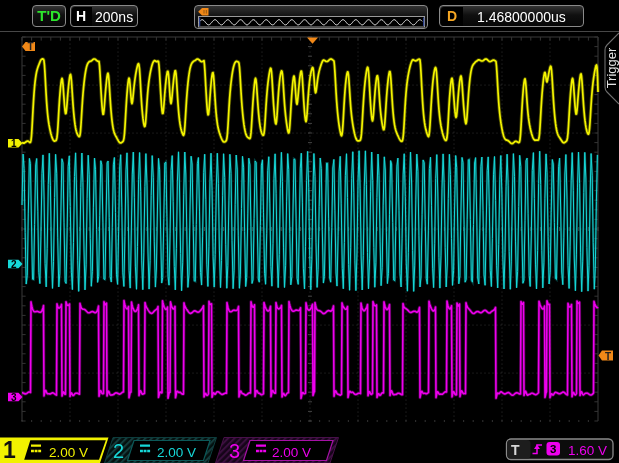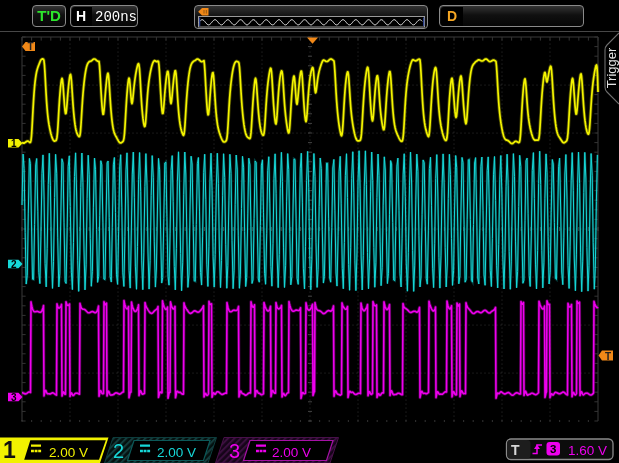--- a/index.html
+++ b/index.html
@@ -6,34 +6,35 @@
 .box{position:absolute;top:5px;height:22px;border:1px solid #8a8a8a;border-radius:4px;
  background:linear-gradient(#343434,#101010 45%,#060606);box-sizing:border-box;}
 #sep{position:absolute;left:0;top:30.5px;width:619px;height:1.5px;background:#474747;}
 </style></head><body>
 <div id="scr">
 
  <div class="box" style="left:32px;width:34px;text-align:center;line-height:20px;color:#2ce52c;font-weight:bold;font-size:15px;">T'D</div>
  <div class="box" style="left:70px;width:68px;">
    <div style="position:absolute;left:1px;top:1px;width:20px;height:19px;background:#000;border-radius:3px 0 0 3px;"></div>
    <div style="position:absolute;left:5px;top:2px;color:#fff;font-weight:bold;font-size:14px;">H</div>
-   <div style="position:absolute;left:24px;top:2.5px;color:#fff;font-size:14px;font-family:Liberation Mono, monospace;">200ns</div>
+   <div style="position:absolute;left:24px;top:2.5px;color:#fff;font-size:14px;">200ns</div>
  </div>
  <div class="box" style="left:194px;width:234px;height:24px;background:linear-gradient(#323232,#101010 50%,#060606);"></div>
  <svg style="position:absolute;left:0;top:0;" width="619" height="33">
    <rect x="198.5" y="16.5" width="226" height="10.5" fill="#000" stroke="#9a9a9a" stroke-width="1"></rect>
    <path d="M199.0,22.3L199.8,21.3L200.6,20.5L201.4,19.9L202.2,19.7L203.0,19.9L203.8,20.5L204.6,21.3L205.4,22.3L206.2,23.3L207.0,24.1L207.8,24.7L208.6,24.9L209.4,24.7L210.2,24.1L211.0,23.3L211.8,22.3L212.6,21.3L213.4,20.5L214.2,19.9L215.0,19.7L215.8,19.9L216.6,20.5L217.4,21.3L218.2,22.3L219.0,23.3L219.8,24.1L220.6,24.7L221.4,24.9L222.2,24.7L223.0,24.1L223.8,23.3L224.6,22.3L225.4,21.3L226.2,20.5L227.0,19.9L227.8,19.7L228.6,19.9L229.4,20.5L230.2,21.3L231.0,22.3L231.8,23.3L232.6,24.1L233.4,24.7L234.2,24.9L235.0,24.7L235.8,24.1L236.6,23.3L237.4,22.3L238.2,21.3L239.0,20.5L239.8,19.9L240.6,19.7L241.4,19.9L242.2,20.5L243.0,21.3L243.8,22.3L244.6,23.3L245.4,24.1L246.2,24.7L247.0,24.9L247.8,24.7L248.6,24.1L249.4,23.3L250.2,22.3L251.0,21.3L251.8,20.5L252.6,19.9L253.4,19.7L254.2,19.9L255.0,20.5L255.8,21.3L256.6,22.3L257.4,23.3L258.2,24.1L259.0,24.7L259.8,24.9L260.6,24.7L261.4,24.1L262.2,23.3L263.0,22.3L263.8,21.3L264.6,20.5L265.4,19.9L266.2,19.7L267.0,19.9L267.8,20.5L268.6,21.3L269.4,22.3L270.2,23.3L271.0,24.1L271.8,24.7L272.6,24.9L273.4,24.7L274.2,24.1L275.0,23.3L275.8,22.3L276.6,21.3L277.4,20.5L278.2,19.9L279.0,19.7L279.8,19.9L280.6,20.5L281.4,21.3L282.2,22.3L283.0,23.3L283.8,24.1L284.6,24.7L285.4,24.9L286.2,24.7L287.0,24.1L287.8,23.3L288.6,22.3L289.4,21.3L290.2,20.5L291.0,19.9L291.8,19.7L292.6,19.9L293.4,20.5L294.2,21.3L295.0,22.3L295.8,23.3L296.6,24.1L297.4,24.7L298.2,24.9L299.0,24.7L299.8,24.1L300.6,23.3L301.4,22.3L302.2,21.3L303.0,20.5L303.8,19.9L304.6,19.7L305.4,19.9L306.2,20.5L307.0,21.3L307.8,22.3L308.6,23.3L309.4,24.1L310.2,24.7L311.0,24.9L311.8,24.7L312.6,24.1L313.4,23.3L314.2,22.3L315.0,21.3L315.8,20.5L316.6,19.9L317.4,19.7L318.2,19.9L319.0,20.5L319.8,21.3L320.6,22.3L321.4,23.3L322.2,24.1L323.0,24.7L323.8,24.9L324.6,24.7L325.4,24.1L326.2,23.3L327.0,22.3L327.8,21.3L328.6,20.5L329.4,19.9L330.2,19.7L331.0,19.9L331.8,20.5L332.6,21.3L333.4,22.3L334.2,23.3L335.0,24.1L335.8,24.7L336.6,24.9L337.4,24.7L338.2,24.1L339.0,23.3L339.8,22.3L340.6,21.3L341.4,20.5L342.2,19.9L343.0,19.7L343.8,19.9L344.6,20.5L345.4,21.3L346.2,22.3L347.0,23.3L347.8,24.1L348.6,24.7L349.4,24.9L350.2,24.7L351.0,24.1L351.8,23.3L352.6,22.3L353.4,21.3L354.2,20.5L355.0,19.9L355.8,19.7L356.6,19.9L357.4,20.5L358.2,21.3L359.0,22.3L359.8,23.3L360.6,24.1L361.4,24.7L362.2,24.9L363.0,24.7L363.8,24.1L364.6,23.3L365.4,22.3L366.2,21.3L367.0,20.5L367.8,19.9L368.6,19.7L369.4,19.9L370.2,20.5L371.0,21.3L371.8,22.3L372.6,23.3L373.4,24.1L374.2,24.7L375.0,24.9L375.8,24.7L376.6,24.1L377.4,23.3L378.2,22.3L379.0,21.3L379.8,20.5L380.6,19.9L381.4,19.7L382.2,19.9L383.0,20.5L383.8,21.3L384.6,22.3L385.4,23.3L386.2,24.1L387.0,24.7L387.8,24.9L388.6,24.7L389.4,24.1L390.2,23.3L391.0,22.3L391.8,21.3L392.6,20.5L393.4,19.9L394.2,19.7L395.0,19.9L395.8,20.5L396.6,21.3L397.4,22.3L398.2,23.3L399.0,24.1L399.8,24.7L400.6,24.9L401.4,24.7L402.2,24.1L403.0,23.3L403.8,22.3L404.6,21.3L405.4,20.5L406.2,19.9L407.0,19.7L407.8,19.9L408.6,20.5L409.4,21.3L410.2,22.3L411.0,23.3L411.8,24.1L412.6,24.7L413.4,24.9L414.2,24.7L415.0,24.1L415.8,23.3L416.6,22.3L417.4,21.3L418.2,20.5L419.0,19.9L419.8,19.7L420.6,19.9L421.4,20.5L422.2,21.3" fill="none" stroke="#e8e8e8" stroke-width="1"></path>
    <rect x="199" y="17.5" width="1.3" height="8.5" fill="#2a3f8a"></rect>
    <rect x="423" y="17.5" width="1.3" height="8.5" fill="#2a3f8a"></rect>
    <path d="M208.5,8 h-6.5 l-3.8,3.8 3.8,3.8 h6.5 z" fill="#f08818"></path>
    <path d="M204,10 v3.6 M206.3,10 v3.6" stroke="#8a5510" stroke-width="0.9"></path>
  </svg>
  <div class="box" style="left:439px;width:145px;">
    <div style="position:absolute;left:1px;top:1px;width:22px;height:19px;background:#000;border-radius:3px 0 0 3px;"></div>
    <div style="position:absolute;left:7px;top:2px;color:#f5a623;font-weight:bold;font-size:14px;">D</div>
+   <div style="position:absolute;left:37px;top:2.5px;color:#fff;font-size:14px;">1.46800000us</div>
  </div>
  <div id="sep"></div>
 
  <svg style="position:absolute;left:0;top:0;" width="619" height="463">
   <path d="M22,37 H598 M22,37 V421 M598,37 V421" stroke="#3b3b3b" stroke-width="1" fill="none"></path>
   <path d="M70,40 h0.01M70,44 h0.01M70,48 h0.01M70,52 h0.01M70,56 h0.01M70,60 h0.01M70,64 h0.01M70,68 h0.01M70,72 h0.01M70,76 h0.01M70,80 h0.01M70,84 h0.01M70,88 h0.01M70,92 h0.01M70,96 h0.01M70,100 h0.01M70,104 h0.01M70,108 h0.01M70,112 h0.01M70,116 h0.01M70,120 h0.01M70,124 h0.01M70,128 h0.01M70,132 h0.01M70,136 h0.01M70,140 h0.01M70,144 h0.01M70,148 h0.01M70,152 h0.01M70,156 h0.01M70,160 h0.01M70,164 h0.01M70,168 h0.01M70,172 h0.01M70,176 h0.01M70,180 h0.01M70,184 h0.01M70,188 h0.01M70,192 h0.01M70,196 h0.01M70,200 h0.01M70,204 h0.01M70,208 h0.01M70,212 h0.01M70,216 h0.01M70,220 h0.01M70,224 h0.01M70,228 h0.01M70,232 h0.01M70,236 h0.01M70,240 h0.01M70,244 h0.01M70,248 h0.01M70,252 h0.01M70,256 h0.01M70,260 h0.01M70,264 h0.01M70,268 h0.01M70,272 h0.01M70,276 h0.01M70,280 h0.01M70,284 h0.01M70,288 h0.01M70,292 h0.01M70,296 h0.01M70,300 h0.01M70,304 h0.01M70,308 h0.01M70,312 h0.01M70,316 h0.01M70,320 h0.01M70,324 h0.01M70,328 h0.01M70,332 h0.01M70,336 h0.01M70,340 h0.01M70,344 h0.01M70,348 h0.01M70,352 h0.01M70,356 h0.01M70,360 h0.01M70,364 h0.01M70,368 h0.01M70,372 h0.01M70,376 h0.01M70,380 h0.01M70,384 h0.01M70,388 h0.01M70,392 h0.01M70,396 h0.01M70,400 h0.01M70,404 h0.01M70,408 h0.01M70,412 h0.01M70,416 h0.01M70,420 h0.01M118,40 h0.01M118,44 h0.01M118,48 h0.01M118,52 h0.01M118,56 h0.01M118,60 h0.01M118,64 h0.01M118,68 h0.01M118,72 h0.01M118,76 h0.01M118,80 h0.01M118,84 h0.01M118,88 h0.01M118,92 h0.01M118,96 h0.01M118,100 h0.01M118,104 h0.01M118,108 h0.01M118,112 h0.01M118,116 h0.01M118,120 h0.01M118,124 h0.01M118,128 h0.01M118,132 h0.01M118,136 h0.01M118,140 h0.01M118,144 h0.01M118,148 h0.01M118,152 h0.01M118,156 h0.01M118,160 h0.01M118,164 h0.01M118,168 h0.01M118,172 h0.01M118,176 h0.01M118,180 h0.01M118,184 h0.01M118,188 h0.01M118,192 h0.01M118,196 h0.01M118,200 h0.01M118,204 h0.01M118,208 h0.01M118,212 h0.01M118,216 h0.01M118,220 h0.01M118,224 h0.01M118,228 h0.01M118,232 h0.01M118,236 h0.01M118,240 h0.01M118,244 h0.01M118,248 h0.01M118,252 h0.01M118,256 h0.01M118,260 h0.01M118,264 h0.01M118,268 h0.01M118,272 h0.01M118,276 h0.01M118,280 h0.01M118,284 h0.01M118,288 h0.01M118,292 h0.01M118,296 h0.01M118,300 h0.01M118,304 h0.01M118,308 h0.01M118,312 h0.01M118,316 h0.01M118,320 h0.01M118,324 h0.01M118,328 h0.01M118,332 h0.01M118,336 h0.01M118,340 h0.01M118,344 h0.01M118,348 h0.01M118,352 h0.01M118,356 h0.01M118,360 h0.01M118,364 h0.01M118,368 h0.01M118,372 h0.01M118,376 h0.01M118,380 h0.01M118,384 h0.01M118,388 h0.01M118,392 h0.01M118,396 h0.01M118,400 h0.01M118,404 h0.01M118,408 h0.01M118,412 h0.01M118,416 h0.01M118,420 h0.01M166,40 h0.01M166,44 h0.01M166,48 h0.01M166,52 h0.01M166,56 h0.01M166,60 h0.01M166,64 h0.01M166,68 h0.01M166,72 h0.01M166,76 h0.01M166,80 h0.01M166,84 h0.01M166,88 h0.01M166,92 h0.01M166,96 h0.01M166,100 h0.01M166,104 h0.01M166,108 h0.01M166,112 h0.01M166,116 h0.01M166,120 h0.01M166,124 h0.01M166,128 h0.01M166,132 h0.01M166,136 h0.01M166,140 h0.01M166,144 h0.01M166,148 h0.01M166,152 h0.01M166,156 h0.01M166,160 h0.01M166,164 h0.01M166,168 h0.01M166,172 h0.01M166,176 h0.01M166,180 h0.01M166,184 h0.01M166,188 h0.01M166,192 h0.01M166,196 h0.01M166,200 h0.01M166,204 h0.01M166,208 h0.01M166,212 h0.01M166,216 h0.01M166,220 h0.01M166,224 h0.01M166,228 h0.01M166,232 h0.01M166,236 h0.01M166,240 h0.01M166,244 h0.01M166,248 h0.01M166,252 h0.01M166,256 h0.01M166,260 h0.01M166,264 h0.01M166,268 h0.01M166,272 h0.01M166,276 h0.01M166,280 h0.01M166,284 h0.01M166,288 h0.01M166,292 h0.01M166,296 h0.01M166,300 h0.01M166,304 h0.01M166,308 h0.01M166,312 h0.01M166,316 h0.01M166,320 h0.01M166,324 h0.01M166,328 h0.01M166,332 h0.01M166,336 h0.01M166,340 h0.01M166,344 h0.01M166,348 h0.01M166,352 h0.01M166,356 h0.01M166,360 h0.01M166,364 h0.01M166,368 h0.01M166,372 h0.01M166,376 h0.01M166,380 h0.01M166,384 h0.01M166,388 h0.01M166,392 h0.01M166,396 h0.01M166,400 h0.01M166,404 h0.01M166,408 h0.01M166,412 h0.01M166,416 h0.01M166,420 h0.01M214,40 h0.01M214,44 h0.01M214,48 h0.01M214,52 h0.01M214,56 h0.01M214,60 h0.01M214,64 h0.01M214,68 h0.01M214,72 h0.01M214,76 h0.01M214,80 h0.01M214,84 h0.01M214,88 h0.01M214,92 h0.01M214,96 h0.01M214,100 h0.01M214,104 h0.01M214,108 h0.01M214,112 h0.01M214,116 h0.01M214,120 h0.01M214,124 h0.01M214,128 h0.01M214,132 h0.01M214,136 h0.01M214,140 h0.01M214,144 h0.01M214,148 h0.01M214,152 h0.01M214,156 h0.01M214,160 h0.01M214,164 h0.01M214,168 h0.01M214,172 h0.01M214,176 h0.01M214,180 h0.01M214,184 h0.01M214,188 h0.01M214,192 h0.01M214,196 h0.01M214,200 h0.01M214,204 h0.01M214,208 h0.01M214,212 h0.01M214,216 h0.01M214,220 h0.01M214,224 h0.01M214,228 h0.01M214,232 h0.01M214,236 h0.01M214,240 h0.01M214,244 h0.01M214,248 h0.01M214,252 h0.01M214,256 h0.01M214,260 h0.01M214,264 h0.01M214,268 h0.01M214,272 h0.01M214,276 h0.01M214,280 h0.01M214,284 h0.01M214,288 h0.01M214,292 h0.01M214,296 h0.01M214,300 h0.01M214,304 h0.01M214,308 h0.01M214,312 h0.01M214,316 h0.01M214,320 h0.01M214,324 h0.01M214,328 h0.01M214,332 h0.01M214,336 h0.01M214,340 h0.01M214,344 h0.01M214,348 h0.01M214,352 h0.01M214,356 h0.01M214,360 h0.01M214,364 h0.01M214,368 h0.01M214,372 h0.01M214,376 h0.01M214,380 h0.01M214,384 h0.01M214,388 h0.01M214,392 h0.01M214,396 h0.01M214,400 h0.01M214,404 h0.01M214,408 h0.01M214,412 h0.01M214,416 h0.01M214,420 h0.01M262,40 h0.01M262,44 h0.01M262,48 h0.01M262,52 h0.01M262,56 h0.01M262,60 h0.01M262,64 h0.01M262,68 h0.01M262,72 h0.01M262,76 h0.01M262,80 h0.01M262,84 h0.01M262,88 h0.01M262,92 h0.01M262,96 h0.01M262,100 h0.01M262,104 h0.01M262,108 h0.01M262,112 h0.01M262,116 h0.01M262,120 h0.01M262,124 h0.01M262,128 h0.01M262,132 h0.01M262,136 h0.01M262,140 h0.01M262,144 h0.01M262,148 h0.01M262,152 h0.01M262,156 h0.01M262,160 h0.01M262,164 h0.01M262,168 h0.01M262,172 h0.01M262,176 h0.01M262,180 h0.01M262,184 h0.01M262,188 h0.01M262,192 h0.01M262,196 h0.01M262,200 h0.01M262,204 h0.01M262,208 h0.01M262,212 h0.01M262,216 h0.01M262,220 h0.01M262,224 h0.01M262,228 h0.01M262,232 h0.01M262,236 h0.01M262,240 h0.01M262,244 h0.01M262,248 h0.01M262,252 h0.01M262,256 h0.01M262,260 h0.01M262,264 h0.01M262,268 h0.01M262,272 h0.01M262,276 h0.01M262,280 h0.01M262,284 h0.01M262,288 h0.01M262,292 h0.01M262,296 h0.01M262,300 h0.01M262,304 h0.01M262,308 h0.01M262,312 h0.01M262,316 h0.01M262,320 h0.01M262,324 h0.01M262,328 h0.01M262,332 h0.01M262,336 h0.01M262,340 h0.01M262,344 h0.01M262,348 h0.01M262,352 h0.01M262,356 h0.01M262,360 h0.01M262,364 h0.01M262,368 h0.01M262,372 h0.01M262,376 h0.01M262,380 h0.01M262,384 h0.01M262,388 h0.01M262,392 h0.01M262,396 h0.01M262,400 h0.01M262,404 h0.01M262,408 h0.01M262,412 h0.01M262,416 h0.01M262,420 h0.01M310,40 h0.01M310,44 h0.01M310,48 h0.01M310,52 h0.01M310,56 h0.01M310,60 h0.01M310,64 h0.01M310,68 h0.01M310,72 h0.01M310,76 h0.01M310,80 h0.01M310,84 h0.01M310,88 h0.01M310,92 h0.01M310,96 h0.01M310,100 h0.01M310,104 h0.01M310,108 h0.01M310,112 h0.01M310,116 h0.01M310,120 h0.01M310,124 h0.01M310,128 h0.01M310,132 h0.01M310,136 h0.01M310,140 h0.01M310,144 h0.01M310,148 h0.01M310,152 h0.01M310,156 h0.01M310,160 h0.01M310,164 h0.01M310,168 h0.01M310,172 h0.01M310,176 h0.01M310,180 h0.01M310,184 h0.01M310,188 h0.01M310,192 h0.01M310,196 h0.01M310,200 h0.01M310,204 h0.01M310,208 h0.01M310,212 h0.01M310,216 h0.01M310,220 h0.01M310,224 h0.01M310,228 h0.01M310,232 h0.01M310,236 h0.01M310,240 h0.01M310,244 h0.01M310,248 h0.01M310,252 h0.01M310,256 h0.01M310,260 h0.01M310,264 h0.01M310,268 h0.01M310,272 h0.01M310,276 h0.01M310,280 h0.01M310,284 h0.01M310,288 h0.01M310,292 h0.01M310,296 h0.01M310,300 h0.01M310,304 h0.01M310,308 h0.01M310,312 h0.01M310,316 h0.01M310,320 h0.01M310,324 h0.01M310,328 h0.01M310,332 h0.01M310,336 h0.01M310,340 h0.01M310,344 h0.01M310,348 h0.01M310,352 h0.01M310,356 h0.01M310,360 h0.01M310,364 h0.01M310,368 h0.01M310,372 h0.01M310,376 h0.01M310,380 h0.01M310,384 h0.01M310,388 h0.01M310,392 h0.01M310,396 h0.01M310,400 h0.01M310,404 h0.01M310,408 h0.01M310,412 h0.01M310,416 h0.01M310,420 h0.01M358,40 h0.01M358,44 h0.01M358,48 h0.01M358,52 h0.01M358,56 h0.01M358,60 h0.01M358,64 h0.01M358,68 h0.01M358,72 h0.01M358,76 h0.01M358,80 h0.01M358,84 h0.01M358,88 h0.01M358,92 h0.01M358,96 h0.01M358,100 h0.01M358,104 h0.01M358,108 h0.01M358,112 h0.01M358,116 h0.01M358,120 h0.01M358,124 h0.01M358,128 h0.01M358,132 h0.01M358,136 h0.01M358,140 h0.01M358,144 h0.01M358,148 h0.01M358,152 h0.01M358,156 h0.01M358,160 h0.01M358,164 h0.01M358,168 h0.01M358,172 h0.01M358,176 h0.01M358,180 h0.01M358,184 h0.01M358,188 h0.01M358,192 h0.01M358,196 h0.01M358,200 h0.01M358,204 h0.01M358,208 h0.01M358,212 h0.01M358,216 h0.01M358,220 h0.01M358,224 h0.01M358,228 h0.01M358,232 h0.01M358,236 h0.01M358,240 h0.01M358,244 h0.01M358,248 h0.01M358,252 h0.01M358,256 h0.01M358,260 h0.01M358,264 h0.01M358,268 h0.01M358,272 h0.01M358,276 h0.01M358,280 h0.01M358,284 h0.01M358,288 h0.01M358,292 h0.01M358,296 h0.01M358,300 h0.01M358,304 h0.01M358,308 h0.01M358,312 h0.01M358,316 h0.01M358,320 h0.01M358,324 h0.01M358,328 h0.01M358,332 h0.01M358,336 h0.01M358,340 h0.01M358,344 h0.01M358,348 h0.01M358,352 h0.01M358,356 h0.01M358,360 h0.01M358,364 h0.01M358,368 h0.01M358,372 h0.01M358,376 h0.01M358,380 h0.01M358,384 h0.01M358,388 h0.01M358,392 h0.01M358,396 h0.01M358,400 h0.01M358,404 h0.01M358,408 h0.01M358,412 h0.01M358,416 h0.01M358,420 h0.01M406,40 h0.01M406,44 h0.01M406,48 h0.01M406,52 h0.01M406,56 h0.01M406,60 h0.01M406,64 h0.01M406,68 h0.01M406,72 h0.01M406,76 h0.01M406,80 h0.01M406,84 h0.01M406,88 h0.01M406,92 h0.01M406,96 h0.01M406,100 h0.01M406,104 h0.01M406,108 h0.01M406,112 h0.01M406,116 h0.01M406,120 h0.01M406,124 h0.01M406,128 h0.01M406,132 h0.01M406,136 h0.01M406,140 h0.01M406,144 h0.01M406,148 h0.01M406,152 h0.01M406,156 h0.01M406,160 h0.01M406,164 h0.01M406,168 h0.01M406,172 h0.01M406,176 h0.01M406,180 h0.01M406,184 h0.01M406,188 h0.01M406,192 h0.01M406,196 h0.01M406,200 h0.01M406,204 h0.01M406,208 h0.01M406,212 h0.01M406,216 h0.01M406,220 h0.01M406,224 h0.01M406,228 h0.01M406,232 h0.01M406,236 h0.01M406,240 h0.01M406,244 h0.01M406,248 h0.01M406,252 h0.01M406,256 h0.01M406,260 h0.01M406,264 h0.01M406,268 h0.01M406,272 h0.01M406,276 h0.01M406,280 h0.01M406,284 h0.01M406,288 h0.01M406,292 h0.01M406,296 h0.01M406,300 h0.01M406,304 h0.01M406,308 h0.01M406,312 h0.01M406,316 h0.01M406,320 h0.01M406,324 h0.01M406,328 h0.01M406,332 h0.01M406,336 h0.01M406,340 h0.01M406,344 h0.01M406,348 h0.01M406,352 h0.01M406,356 h0.01M406,360 h0.01M406,364 h0.01M406,368 h0.01M406,372 h0.01M406,376 h0.01M406,380 h0.01M406,384 h0.01M406,388 h0.01M406,392 h0.01M406,396 h0.01M406,400 h0.01M406,404 h0.01M406,408 h0.01M406,412 h0.01M406,416 h0.01M406,420 h0.01M454,40 h0.01M454,44 h0.01M454,48 h0.01M454,52 h0.01M454,56 h0.01M454,60 h0.01M454,64 h0.01M454,68 h0.01M454,72 h0.01M454,76 h0.01M454,80 h0.01M454,84 h0.01M454,88 h0.01M454,92 h0.01M454,96 h0.01M454,100 h0.01M454,104 h0.01M454,108 h0.01M454,112 h0.01M454,116 h0.01M454,120 h0.01M454,124 h0.01M454,128 h0.01M454,132 h0.01M454,136 h0.01M454,140 h0.01M454,144 h0.01M454,148 h0.01M454,152 h0.01M454,156 h0.01M454,160 h0.01M454,164 h0.01M454,168 h0.01M454,172 h0.01M454,176 h0.01M454,180 h0.01M454,184 h0.01M454,188 h0.01M454,192 h0.01M454,196 h0.01M454,200 h0.01M454,204 h0.01M454,208 h0.01M454,212 h0.01M454,216 h0.01M454,220 h0.01M454,224 h0.01M454,228 h0.01M454,232 h0.01M454,236 h0.01M454,240 h0.01M454,244 h0.01M454,248 h0.01M454,252 h0.01M454,256 h0.01M454,260 h0.01M454,264 h0.01M454,268 h0.01M454,272 h0.01M454,276 h0.01M454,280 h0.01M454,284 h0.01M454,288 h0.01M454,292 h0.01M454,296 h0.01M454,300 h0.01M454,304 h0.01M454,308 h0.01M454,312 h0.01M454,316 h0.01M454,320 h0.01M454,324 h0.01M454,328 h0.01M454,332 h0.01M454,336 h0.01M454,340 h0.01M454,344 h0.01M454,348 h0.01M454,352 h0.01M454,356 h0.01M454,360 h0.01M454,364 h0.01M454,368 h0.01M454,372 h0.01M454,376 h0.01M454,380 h0.01M454,384 h0.01M454,388 h0.01M454,392 h0.01M454,396 h0.01M454,400 h0.01M454,404 h0.01M454,408 h0.01M454,412 h0.01M454,416 h0.01M454,420 h0.01M502,40 h0.01M502,44 h0.01M502,48 h0.01M502,52 h0.01M502,56 h0.01M502,60 h0.01M502,64 h0.01M502,68 h0.01M502,72 h0.01M502,76 h0.01M502,80 h0.01M502,84 h0.01M502,88 h0.01M502,92 h0.01M502,96 h0.01M502,100 h0.01M502,104 h0.01M502,108 h0.01M502,112 h0.01M502,116 h0.01M502,120 h0.01M502,124 h0.01M502,128 h0.01M502,132 h0.01M502,136 h0.01M502,140 h0.01M502,144 h0.01M502,148 h0.01M502,152 h0.01M502,156 h0.01M502,160 h0.01M502,164 h0.01M502,168 h0.01M502,172 h0.01M502,176 h0.01M502,180 h0.01M502,184 h0.01M502,188 h0.01M502,192 h0.01M502,196 h0.01M502,200 h0.01M502,204 h0.01M502,208 h0.01M502,212 h0.01M502,216 h0.01M502,220 h0.01M502,224 h0.01M502,228 h0.01M502,232 h0.01M502,236 h0.01M502,240 h0.01M502,244 h0.01M502,248 h0.01M502,252 h0.01M502,256 h0.01M502,260 h0.01M502,264 h0.01M502,268 h0.01M502,272 h0.01M502,276 h0.01M502,280 h0.01M502,284 h0.01M502,288 h0.01M502,292 h0.01M502,296 h0.01M502,300 h0.01M502,304 h0.01M502,308 h0.01M502,312 h0.01M502,316 h0.01M502,320 h0.01M502,324 h0.01M502,328 h0.01M502,332 h0.01M502,336 h0.01M502,340 h0.01M502,344 h0.01M502,348 h0.01M502,352 h0.01M502,356 h0.01M502,360 h0.01M502,364 h0.01M502,368 h0.01M502,372 h0.01M502,376 h0.01M502,380 h0.01M502,384 h0.01M502,388 h0.01M502,392 h0.01M502,396 h0.01M502,400 h0.01M502,404 h0.01M502,408 h0.01M502,412 h0.01M502,416 h0.01M502,420 h0.01M550,40 h0.01M550,44 h0.01M550,48 h0.01M550,52 h0.01M550,56 h0.01M550,60 h0.01M550,64 h0.01M550,68 h0.01M550,72 h0.01M550,76 h0.01M550,80 h0.01M550,84 h0.01M550,88 h0.01M550,92 h0.01M550,96 h0.01M550,100 h0.01M550,104 h0.01M550,108 h0.01M550,112 h0.01M550,116 h0.01M550,120 h0.01M550,124 h0.01M550,128 h0.01M550,132 h0.01M550,136 h0.01M550,140 h0.01M550,144 h0.01M550,148 h0.01M550,152 h0.01M550,156 h0.01M550,160 h0.01M550,164 h0.01M550,168 h0.01M550,172 h0.01M550,176 h0.01M550,180 h0.01M550,184 h0.01M550,188 h0.01M550,192 h0.01M550,196 h0.01M550,200 h0.01M550,204 h0.01M550,208 h0.01M550,212 h0.01M550,216 h0.01M550,220 h0.01M550,224 h0.01M550,228 h0.01M550,232 h0.01M550,236 h0.01M550,240 h0.01M550,244 h0.01M550,248 h0.01M550,252 h0.01M550,256 h0.01M550,260 h0.01M550,264 h0.01M550,268 h0.01M550,272 h0.01M550,276 h0.01M550,280 h0.01M550,284 h0.01M550,288 h0.01M550,292 h0.01M550,296 h0.01M550,300 h0.01M550,304 h0.01M550,308 h0.01M550,312 h0.01M550,316 h0.01M550,320 h0.01M550,324 h0.01M550,328 h0.01M550,332 h0.01M550,336 h0.01M550,340 h0.01M550,344 h0.01M550,348 h0.01M550,352 h0.01M550,356 h0.01M550,360 h0.01M550,364 h0.01M550,368 h0.01M550,372 h0.01M550,376 h0.01M550,380 h0.01M550,384 h0.01M550,388 h0.01M550,392 h0.01M550,396 h0.01M550,400 h0.01M550,404 h0.01M550,408 h0.01M550,412 h0.01M550,416 h0.01M550,420 h0.01M25,85 h0.01M29,85 h0.01M33,85 h0.01M37,85 h0.01M41,85 h0.01M45,85 h0.01M49,85 h0.01M53,85 h0.01M57,85 h0.01M61,85 h0.01M65,85 h0.01M69,85 h0.01M73,85 h0.01M77,85 h0.01M81,85 h0.01M85,85 h0.01M89,85 h0.01M93,85 h0.01M97,85 h0.01M101,85 h0.01M105,85 h0.01M109,85 h0.01M113,85 h0.01M117,85 h0.01M121,85 h0.01M125,85 h0.01M129,85 h0.01M133,85 h0.01M137,85 h0.01M141,85 h0.01M145,85 h0.01M149,85 h0.01M153,85 h0.01M157,85 h0.01M161,85 h0.01M165,85 h0.01M169,85 h0.01M173,85 h0.01M177,85 h0.01M181,85 h0.01M185,85 h0.01M189,85 h0.01M193,85 h0.01M197,85 h0.01M201,85 h0.01M205,85 h0.01M209,85 h0.01M213,85 h0.01M217,85 h0.01M221,85 h0.01M225,85 h0.01M229,85 h0.01M233,85 h0.01M237,85 h0.01M241,85 h0.01M245,85 h0.01M249,85 h0.01M253,85 h0.01M257,85 h0.01M261,85 h0.01M265,85 h0.01M269,85 h0.01M273,85 h0.01M277,85 h0.01M281,85 h0.01M285,85 h0.01M289,85 h0.01M293,85 h0.01M297,85 h0.01M301,85 h0.01M305,85 h0.01M309,85 h0.01M313,85 h0.01M317,85 h0.01M321,85 h0.01M325,85 h0.01M329,85 h0.01M333,85 h0.01M337,85 h0.01M341,85 h0.01M345,85 h0.01M349,85 h0.01M353,85 h0.01M357,85 h0.01M361,85 h0.01M365,85 h0.01M369,85 h0.01M373,85 h0.01M377,85 h0.01M381,85 h0.01M385,85 h0.01M389,85 h0.01M393,85 h0.01M397,85 h0.01M401,85 h0.01M405,85 h0.01M409,85 h0.01M413,85 h0.01M417,85 h0.01M421,85 h0.01M425,85 h0.01M429,85 h0.01M433,85 h0.01M437,85 h0.01M441,85 h0.01M445,85 h0.01M449,85 h0.01M453,85 h0.01M457,85 h0.01M461,85 h0.01M465,85 h0.01M469,85 h0.01M473,85 h0.01M477,85 h0.01M481,85 h0.01M485,85 h0.01M489,85 h0.01M493,85 h0.01M497,85 h0.01M501,85 h0.01M505,85 h0.01M509,85 h0.01M513,85 h0.01M517,85 h0.01M521,85 h0.01M525,85 h0.01M529,85 h0.01M533,85 h0.01M537,85 h0.01M541,85 h0.01M545,85 h0.01M549,85 h0.01M553,85 h0.01M557,85 h0.01M561,85 h0.01M565,85 h0.01M569,85 h0.01M573,85 h0.01M577,85 h0.01M581,85 h0.01M585,85 h0.01M589,85 h0.01M593,85 h0.01M597,85 h0.01M25,133 h0.01M29,133 h0.01M33,133 h0.01M37,133 h0.01M41,133 h0.01M45,133 h0.01M49,133 h0.01M53,133 h0.01M57,133 h0.01M61,133 h0.01M65,133 h0.01M69,133 h0.01M73,133 h0.01M77,133 h0.01M81,133 h0.01M85,133 h0.01M89,133 h0.01M93,133 h0.01M97,133 h0.01M101,133 h0.01M105,133 h0.01M109,133 h0.01M113,133 h0.01M117,133 h0.01M121,133 h0.01M125,133 h0.01M129,133 h0.01M133,133 h0.01M137,133 h0.01M141,133 h0.01M145,133 h0.01M149,133 h0.01M153,133 h0.01M157,133 h0.01M161,133 h0.01M165,133 h0.01M169,133 h0.01M173,133 h0.01M177,133 h0.01M181,133 h0.01M185,133 h0.01M189,133 h0.01M193,133 h0.01M197,133 h0.01M201,133 h0.01M205,133 h0.01M209,133 h0.01M213,133 h0.01M217,133 h0.01M221,133 h0.01M225,133 h0.01M229,133 h0.01M233,133 h0.01M237,133 h0.01M241,133 h0.01M245,133 h0.01M249,133 h0.01M253,133 h0.01M257,133 h0.01M261,133 h0.01M265,133 h0.01M269,133 h0.01M273,133 h0.01M277,133 h0.01M281,133 h0.01M285,133 h0.01M289,133 h0.01M293,133 h0.01M297,133 h0.01M301,133 h0.01M305,133 h0.01M309,133 h0.01M313,133 h0.01M317,133 h0.01M321,133 h0.01M325,133 h0.01M329,133 h0.01M333,133 h0.01M337,133 h0.01M341,133 h0.01M345,133 h0.01M349,133 h0.01M353,133 h0.01M357,133 h0.01M361,133 h0.01M365,133 h0.01M369,133 h0.01M373,133 h0.01M377,133 h0.01M381,133 h0.01M385,133 h0.01M389,133 h0.01M393,133 h0.01M397,133 h0.01M401,133 h0.01M405,133 h0.01M409,133 h0.01M413,133 h0.01M417,133 h0.01M421,133 h0.01M425,133 h0.01M429,133 h0.01M433,133 h0.01M437,133 h0.01M441,133 h0.01M445,133 h0.01M449,133 h0.01M453,133 h0.01M457,133 h0.01M461,133 h0.01M465,133 h0.01M469,133 h0.01M473,133 h0.01M477,133 h0.01M481,133 h0.01M485,133 h0.01M489,133 h0.01M493,133 h0.01M497,133 h0.01M501,133 h0.01M505,133 h0.01M509,133 h0.01M513,133 h0.01M517,133 h0.01M521,133 h0.01M525,133 h0.01M529,133 h0.01M533,133 h0.01M537,133 h0.01M541,133 h0.01M545,133 h0.01M549,133 h0.01M553,133 h0.01M557,133 h0.01M561,133 h0.01M565,133 h0.01M569,133 h0.01M573,133 h0.01M577,133 h0.01M581,133 h0.01M585,133 h0.01M589,133 h0.01M593,133 h0.01M597,133 h0.01M25,181 h0.01M29,181 h0.01M33,181 h0.01M37,181 h0.01M41,181 h0.01M45,181 h0.01M49,181 h0.01M53,181 h0.01M57,181 h0.01M61,181 h0.01M65,181 h0.01M69,181 h0.01M73,181 h0.01M77,181 h0.01M81,181 h0.01M85,181 h0.01M89,181 h0.01M93,181 h0.01M97,181 h0.01M101,181 h0.01M105,181 h0.01M109,181 h0.01M113,181 h0.01M117,181 h0.01M121,181 h0.01M125,181 h0.01M129,181 h0.01M133,181 h0.01M137,181 h0.01M141,181 h0.01M145,181 h0.01M149,181 h0.01M153,181 h0.01M157,181 h0.01M161,181 h0.01M165,181 h0.01M169,181 h0.01M173,181 h0.01M177,181 h0.01M181,181 h0.01M185,181 h0.01M189,181 h0.01M193,181 h0.01M197,181 h0.01M201,181 h0.01M205,181 h0.01M209,181 h0.01M213,181 h0.01M217,181 h0.01M221,181 h0.01M225,181 h0.01M229,181 h0.01M233,181 h0.01M237,181 h0.01M241,181 h0.01M245,181 h0.01M249,181 h0.01M253,181 h0.01M257,181 h0.01M261,181 h0.01M265,181 h0.01M269,181 h0.01M273,181 h0.01M277,181 h0.01M281,181 h0.01M285,181 h0.01M289,181 h0.01M293,181 h0.01M297,181 h0.01M301,181 h0.01M305,181 h0.01M309,181 h0.01M313,181 h0.01M317,181 h0.01M321,181 h0.01M325,181 h0.01M329,181 h0.01M333,181 h0.01M337,181 h0.01M341,181 h0.01M345,181 h0.01M349,181 h0.01M353,181 h0.01M357,181 h0.01M361,181 h0.01M365,181 h0.01M369,181 h0.01M373,181 h0.01M377,181 h0.01M381,181 h0.01M385,181 h0.01M389,181 h0.01M393,181 h0.01M397,181 h0.01M401,181 h0.01M405,181 h0.01M409,181 h0.01M413,181 h0.01M417,181 h0.01M421,181 h0.01M425,181 h0.01M429,181 h0.01M433,181 h0.01M437,181 h0.01M441,181 h0.01M445,181 h0.01M449,181 h0.01M453,181 h0.01M457,181 h0.01M461,181 h0.01M465,181 h0.01M469,181 h0.01M473,181 h0.01M477,181 h0.01M481,181 h0.01M485,181 h0.01M489,181 h0.01M493,181 h0.01M497,181 h0.01M501,181 h0.01M505,181 h0.01M509,181 h0.01M513,181 h0.01M517,181 h0.01M521,181 h0.01M525,181 h0.01M529,181 h0.01M533,181 h0.01M537,181 h0.01M541,181 h0.01M545,181 h0.01M549,181 h0.01M553,181 h0.01M557,181 h0.01M561,181 h0.01M565,181 h0.01M569,181 h0.01M573,181 h0.01M577,181 h0.01M581,181 h0.01M585,181 h0.01M589,181 h0.01M593,181 h0.01M597,181 h0.01M25,229 h0.01M29,229 h0.01M33,229 h0.01M37,229 h0.01M41,229 h0.01M45,229 h0.01M49,229 h0.01M53,229 h0.01M57,229 h0.01M61,229 h0.01M65,229 h0.01M69,229 h0.01M73,229 h0.01M77,229 h0.01M81,229 h0.01M85,229 h0.01M89,229 h0.01M93,229 h0.01M97,229 h0.01M101,229 h0.01M105,229 h0.01M109,229 h0.01M113,229 h0.01M117,229 h0.01M121,229 h0.01M125,229 h0.01M129,229 h0.01M133,229 h0.01M137,229 h0.01M141,229 h0.01M145,229 h0.01M149,229 h0.01M153,229 h0.01M157,229 h0.01M161,229 h0.01M165,229 h0.01M169,229 h0.01M173,229 h0.01M177,229 h0.01M181,229 h0.01M185,229 h0.01M189,229 h0.01M193,229 h0.01M197,229 h0.01M201,229 h0.01M205,229 h0.01M209,229 h0.01M213,229 h0.01M217,229 h0.01M221,229 h0.01M225,229 h0.01M229,229 h0.01M233,229 h0.01M237,229 h0.01M241,229 h0.01M245,229 h0.01M249,229 h0.01M253,229 h0.01M257,229 h0.01M261,229 h0.01M265,229 h0.01M269,229 h0.01M273,229 h0.01M277,229 h0.01M281,229 h0.01M285,229 h0.01M289,229 h0.01M293,229 h0.01M297,229 h0.01M301,229 h0.01M305,229 h0.01M309,229 h0.01M313,229 h0.01M317,229 h0.01M321,229 h0.01M325,229 h0.01M329,229 h0.01M333,229 h0.01M337,229 h0.01M341,229 h0.01M345,229 h0.01M349,229 h0.01M353,229 h0.01M357,229 h0.01M361,229 h0.01M365,229 h0.01M369,229 h0.01M373,229 h0.01M377,229 h0.01M381,229 h0.01M385,229 h0.01M389,229 h0.01M393,229 h0.01M397,229 h0.01M401,229 h0.01M405,229 h0.01M409,229 h0.01M413,229 h0.01M417,229 h0.01M421,229 h0.01M425,229 h0.01M429,229 h0.01M433,229 h0.01M437,229 h0.01M441,229 h0.01M445,229 h0.01M449,229 h0.01M453,229 h0.01M457,229 h0.01M461,229 h0.01M465,229 h0.01M469,229 h0.01M473,229 h0.01M477,229 h0.01M481,229 h0.01M485,229 h0.01M489,229 h0.01M493,229 h0.01M497,229 h0.01M501,229 h0.01M505,229 h0.01M509,229 h0.01M513,229 h0.01M517,229 h0.01M521,229 h0.01M525,229 h0.01M529,229 h0.01M533,229 h0.01M537,229 h0.01M541,229 h0.01M545,229 h0.01M549,229 h0.01M553,229 h0.01M557,229 h0.01M561,229 h0.01M565,229 h0.01M569,229 h0.01M573,229 h0.01M577,229 h0.01M581,229 h0.01M585,229 h0.01M589,229 h0.01M593,229 h0.01M597,229 h0.01M25,277 h0.01M29,277 h0.01M33,277 h0.01M37,277 h0.01M41,277 h0.01M45,277 h0.01M49,277 h0.01M53,277 h0.01M57,277 h0.01M61,277 h0.01M65,277 h0.01M69,277 h0.01M73,277 h0.01M77,277 h0.01M81,277 h0.01M85,277 h0.01M89,277 h0.01M93,277 h0.01M97,277 h0.01M101,277 h0.01M105,277 h0.01M109,277 h0.01M113,277 h0.01M117,277 h0.01M121,277 h0.01M125,277 h0.01M129,277 h0.01M133,277 h0.01M137,277 h0.01M141,277 h0.01M145,277 h0.01M149,277 h0.01M153,277 h0.01M157,277 h0.01M161,277 h0.01M165,277 h0.01M169,277 h0.01M173,277 h0.01M177,277 h0.01M181,277 h0.01M185,277 h0.01M189,277 h0.01M193,277 h0.01M197,277 h0.01M201,277 h0.01M205,277 h0.01M209,277 h0.01M213,277 h0.01M217,277 h0.01M221,277 h0.01M225,277 h0.01M229,277 h0.01M233,277 h0.01M237,277 h0.01M241,277 h0.01M245,277 h0.01M249,277 h0.01M253,277 h0.01M257,277 h0.01M261,277 h0.01M265,277 h0.01M269,277 h0.01M273,277 h0.01M277,277 h0.01M281,277 h0.01M285,277 h0.01M289,277 h0.01M293,277 h0.01M297,277 h0.01M301,277 h0.01M305,277 h0.01M309,277 h0.01M313,277 h0.01M317,277 h0.01M321,277 h0.01M325,277 h0.01M329,277 h0.01M333,277 h0.01M337,277 h0.01M341,277 h0.01M345,277 h0.01M349,277 h0.01M353,277 h0.01M357,277 h0.01M361,277 h0.01M365,277 h0.01M369,277 h0.01M373,277 h0.01M377,277 h0.01M381,277 h0.01M385,277 h0.01M389,277 h0.01M393,277 h0.01M397,277 h0.01M401,277 h0.01M405,277 h0.01M409,277 h0.01M413,277 h0.01M417,277 h0.01M421,277 h0.01M425,277 h0.01M429,277 h0.01M433,277 h0.01M437,277 h0.01M441,277 h0.01M445,277 h0.01M449,277 h0.01M453,277 h0.01M457,277 h0.01M461,277 h0.01M465,277 h0.01M469,277 h0.01M473,277 h0.01M477,277 h0.01M481,277 h0.01M485,277 h0.01M489,277 h0.01M493,277 h0.01M497,277 h0.01M501,277 h0.01M505,277 h0.01M509,277 h0.01M513,277 h0.01M517,277 h0.01M521,277 h0.01M525,277 h0.01M529,277 h0.01M533,277 h0.01M537,277 h0.01M541,277 h0.01M545,277 h0.01M549,277 h0.01M553,277 h0.01M557,277 h0.01M561,277 h0.01M565,277 h0.01M569,277 h0.01M573,277 h0.01M577,277 h0.01M581,277 h0.01M585,277 h0.01M589,277 h0.01M593,277 h0.01M597,277 h0.01M25,325 h0.01M29,325 h0.01M33,325 h0.01M37,325 h0.01M41,325 h0.01M45,325 h0.01M49,325 h0.01M53,325 h0.01M57,325 h0.01M61,325 h0.01M65,325 h0.01M69,325 h0.01M73,325 h0.01M77,325 h0.01M81,325 h0.01M85,325 h0.01M89,325 h0.01M93,325 h0.01M97,325 h0.01M101,325 h0.01M105,325 h0.01M109,325 h0.01M113,325 h0.01M117,325 h0.01M121,325 h0.01M125,325 h0.01M129,325 h0.01M133,325 h0.01M137,325 h0.01M141,325 h0.01M145,325 h0.01M149,325 h0.01M153,325 h0.01M157,325 h0.01M161,325 h0.01M165,325 h0.01M169,325 h0.01M173,325 h0.01M177,325 h0.01M181,325 h0.01M185,325 h0.01M189,325 h0.01M193,325 h0.01M197,325 h0.01M201,325 h0.01M205,325 h0.01M209,325 h0.01M213,325 h0.01M217,325 h0.01M221,325 h0.01M225,325 h0.01M229,325 h0.01M233,325 h0.01M237,325 h0.01M241,325 h0.01M245,325 h0.01M249,325 h0.01M253,325 h0.01M257,325 h0.01M261,325 h0.01M265,325 h0.01M269,325 h0.01M273,325 h0.01M277,325 h0.01M281,325 h0.01M285,325 h0.01M289,325 h0.01M293,325 h0.01M297,325 h0.01M301,325 h0.01M305,325 h0.01M309,325 h0.01M313,325 h0.01M317,325 h0.01M321,325 h0.01M325,325 h0.01M329,325 h0.01M333,325 h0.01M337,325 h0.01M341,325 h0.01M345,325 h0.01M349,325 h0.01M353,325 h0.01M357,325 h0.01M361,325 h0.01M365,325 h0.01M369,325 h0.01M373,325 h0.01M377,325 h0.01M381,325 h0.01M385,325 h0.01M389,325 h0.01M393,325 h0.01M397,325 h0.01M401,325 h0.01M405,325 h0.01M409,325 h0.01M413,325 h0.01M417,325 h0.01M421,325 h0.01M425,325 h0.01M429,325 h0.01M433,325 h0.01M437,325 h0.01M441,325 h0.01M445,325 h0.01M449,325 h0.01M453,325 h0.01M457,325 h0.01M461,325 h0.01M465,325 h0.01M469,325 h0.01M473,325 h0.01M477,325 h0.01M481,325 h0.01M485,325 h0.01M489,325 h0.01M493,325 h0.01M497,325 h0.01M501,325 h0.01M505,325 h0.01M509,325 h0.01M513,325 h0.01M517,325 h0.01M521,325 h0.01M525,325 h0.01M529,325 h0.01M533,325 h0.01M537,325 h0.01M541,325 h0.01M545,325 h0.01M549,325 h0.01M553,325 h0.01M557,325 h0.01M561,325 h0.01M565,325 h0.01M569,325 h0.01M573,325 h0.01M577,325 h0.01M581,325 h0.01M585,325 h0.01M589,325 h0.01M593,325 h0.01M597,325 h0.01M25,373 h0.01M29,373 h0.01M33,373 h0.01M37,373 h0.01M41,373 h0.01M45,373 h0.01M49,373 h0.01M53,373 h0.01M57,373 h0.01M61,373 h0.01M65,373 h0.01M69,373 h0.01M73,373 h0.01M77,373 h0.01M81,373 h0.01M85,373 h0.01M89,373 h0.01M93,373 h0.01M97,373 h0.01M101,373 h0.01M105,373 h0.01M109,373 h0.01M113,373 h0.01M117,373 h0.01M121,373 h0.01M125,373 h0.01M129,373 h0.01M133,373 h0.01M137,373 h0.01M141,373 h0.01M145,373 h0.01M149,373 h0.01M153,373 h0.01M157,373 h0.01M161,373 h0.01M165,373 h0.01M169,373 h0.01M173,373 h0.01M177,373 h0.01M181,373 h0.01M185,373 h0.01M189,373 h0.01M193,373 h0.01M197,373 h0.01M201,373 h0.01M205,373 h0.01M209,373 h0.01M213,373 h0.01M217,373 h0.01M221,373 h0.01M225,373 h0.01M229,373 h0.01M233,373 h0.01M237,373 h0.01M241,373 h0.01M245,373 h0.01M249,373 h0.01M253,373 h0.01M257,373 h0.01M261,373 h0.01M265,373 h0.01M269,373 h0.01M273,373 h0.01M277,373 h0.01M281,373 h0.01M285,373 h0.01M289,373 h0.01M293,373 h0.01M297,373 h0.01M301,373 h0.01M305,373 h0.01M309,373 h0.01M313,373 h0.01M317,373 h0.01M321,373 h0.01M325,373 h0.01M329,373 h0.01M333,373 h0.01M337,373 h0.01M341,373 h0.01M345,373 h0.01M349,373 h0.01M353,373 h0.01M357,373 h0.01M361,373 h0.01M365,373 h0.01M369,373 h0.01M373,373 h0.01M377,373 h0.01M381,373 h0.01M385,373 h0.01M389,373 h0.01M393,373 h0.01M397,373 h0.01M401,373 h0.01M405,373 h0.01M409,373 h0.01M413,373 h0.01M417,373 h0.01M421,373 h0.01M425,373 h0.01M429,373 h0.01M433,373 h0.01M437,373 h0.01M441,373 h0.01M445,373 h0.01M449,373 h0.01M453,373 h0.01M457,373 h0.01M461,373 h0.01M465,373 h0.01M469,373 h0.01M473,373 h0.01M477,373 h0.01M481,373 h0.01M485,373 h0.01M489,373 h0.01M493,373 h0.01M497,373 h0.01M501,373 h0.01M505,373 h0.01M509,373 h0.01M513,373 h0.01M517,373 h0.01M521,373 h0.01M525,373 h0.01M529,373 h0.01M533,373 h0.01M537,373 h0.01M541,373 h0.01M545,373 h0.01M549,373 h0.01M553,373 h0.01M557,373 h0.01M561,373 h0.01M565,373 h0.01M569,373 h0.01M573,373 h0.01M577,373 h0.01M581,373 h0.01M585,373 h0.01M589,373 h0.01M593,373 h0.01M597,373 h0.01" stroke="#3c3c3c" stroke-width="1.1" stroke-linecap="round" fill="none"></path>
   <path d="M22.0,421 h0.01M31.6,421 h0.01M41.2,421 h0.01M50.8,421 h0.01M60.4,421 h0.01M70.0,421 h0.01M79.6,421 h0.01M89.2,421 h0.01M98.8,421 h0.01M108.4,421 h0.01M118.0,421 h0.01M127.6,421 h0.01M137.2,421 h0.01M146.8,421 h0.01M156.4,421 h0.01M166.0,421 h0.01M175.6,421 h0.01M185.2,421 h0.01M194.8,421 h0.01M204.4,421 h0.01M214.0,421 h0.01M223.6,421 h0.01M233.2,421 h0.01M242.8,421 h0.01M252.4,421 h0.01M262.0,421 h0.01M271.6,421 h0.01M281.2,421 h0.01M290.8,421 h0.01M300.4,421 h0.01M310.0,421 h0.01M319.6,421 h0.01M329.2,421 h0.01M338.8,421 h0.01M348.4,421 h0.01M358.0,421 h0.01M367.6,421 h0.01M377.2,421 h0.01M386.8,421 h0.01M396.4,421 h0.01M406.0,421 h0.01M415.6,421 h0.01M425.2,421 h0.01M434.8,421 h0.01M444.4,421 h0.01M454.0,421 h0.01M463.6,421 h0.01M473.2,421 h0.01M482.8,421 h0.01M492.4,421 h0.01M502.0,421 h0.01M511.6,421 h0.01M521.2,421 h0.01M530.8,421 h0.01M540.4,421 h0.01M550.0,421 h0.01M559.6,421 h0.01M569.2,421 h0.01M578.8,421 h0.01M588.4,421 h0.01" stroke="#464646" stroke-width="1.4" stroke-linecap="round" fill="none"></path>
   <path d="M22.0,37 V40.6M31.6,37 V40.6M41.2,37 V40.6M50.8,37 V40.6M60.4,37 V40.6M70.0,37 V40.6M79.6,37 V40.6M89.2,37 V40.6M98.8,37 V40.6M108.4,37 V40.6M118.0,37 V40.6M127.6,37 V40.6M137.2,37 V40.6M146.8,37 V40.6M156.4,37 V40.6M166.0,37 V40.6M175.6,37 V40.6M185.2,37 V40.6M194.8,37 V40.6M204.4,37 V40.6M214.0,37 V40.6M223.6,37 V40.6M233.2,37 V40.6M242.8,37 V40.6M252.4,37 V40.6M262.0,37 V40.6M271.6,37 V40.6M281.2,37 V40.6M290.8,37 V40.6M300.4,37 V40.6M310.0,37 V40.6M319.6,37 V40.6M329.2,37 V40.6M338.8,37 V40.6M348.4,37 V40.6M358.0,37 V40.6M367.6,37 V40.6M377.2,37 V40.6M386.8,37 V40.6M396.4,37 V40.6M406.0,37 V40.6M415.6,37 V40.6M425.2,37 V40.6M434.8,37 V40.6M444.4,37 V40.6M454.0,37 V40.6M463.6,37 V40.6M473.2,37 V40.6M482.8,37 V40.6M492.4,37 V40.6M502.0,37 V40.6M511.6,37 V40.6M521.2,37 V40.6M530.8,37 V40.6M540.4,37 V40.6M550.0,37 V40.6M559.6,37 V40.6M569.2,37 V40.6M578.8,37 V40.6M588.4,37 V40.6M598.0,37 V40.6M22,37.0 H25.6M22,46.6 H25.6M22,56.2 H25.6M22,65.8 H25.6M22,75.4 H25.6M22,85.0 H25.6M22,94.6 H25.6M22,104.2 H25.6M22,113.8 H25.6M22,123.4 H25.6M22,133.0 H25.6M22,142.6 H25.6M22,152.2 H25.6M22,161.8 H25.6M22,171.4 H25.6M22,181.0 H25.6M22,190.6 H25.6M22,200.2 H25.6M22,209.8 H25.6M22,219.4 H25.6M22,229.0 H25.6M22,238.6 H25.6M22,248.2 H25.6M22,257.8 H25.6M22,267.4 H25.6M22,277.0 H25.6M22,286.6 H25.6M22,296.2 H25.6M22,305.8 H25.6M22,315.4 H25.6M22,325.0 H25.6M22,334.6 H25.6M22,344.2 H25.6M22,353.8 H25.6M22,363.4 H25.6M22,373.0 H25.6M22,382.6 H25.6M22,392.2 H25.6M22,401.8 H25.6M22,411.4 H25.6M22,421.0 H25.6M598,37.0 H594.4M598,46.6 H594.4M598,56.2 H594.4M598,65.8 H594.4M598,75.4 H594.4M598,85.0 H594.4M598,94.6 H594.4M598,104.2 H594.4M598,113.8 H594.4M598,123.4 H594.4M598,133.0 H594.4M598,142.6 H594.4M598,152.2 H594.4M598,161.8 H594.4M598,171.4 H594.4M598,181.0 H594.4M598,190.6 H594.4M598,200.2 H594.4M598,209.8 H594.4M598,219.4 H594.4M598,229.0 H594.4M598,238.6 H594.4M598,248.2 H594.4M598,257.8 H594.4M598,267.4 H594.4M598,277.0 H594.4M598,286.6 H594.4M598,296.2 H594.4M598,305.8 H594.4M598,315.4 H594.4M598,325.0 H594.4M598,334.6 H594.4M598,344.2 H594.4M598,353.8 H594.4M598,363.4 H594.4M598,373.0 H594.4M598,382.6 H594.4M598,392.2 H594.4M598,401.8 H594.4M598,411.4 H594.4M598,421.0 H594.4" stroke="#343434" stroke-width="1" fill="none"></path>
   <path d="M308,37.0 H312M308,46.6 H312M308,56.2 H312M308,65.8 H312M308,75.4 H312M308,85.0 H312M308,94.6 H312M308,104.2 H312M308,113.8 H312M308,123.4 H312M308,133.0 H312M308,142.6 H312M308,152.2 H312M308,161.8 H312M308,171.4 H312M308,181.0 H312M308,190.6 H312M308,200.2 H312M308,209.8 H312M308,219.4 H312M308,229.0 H312M308,238.6 H312M308,248.2 H312M308,257.8 H312M308,267.4 H312M308,277.0 H312M308,286.6 H312M308,296.2 H312M308,305.8 H312M308,315.4 H312M308,325.0 H312M308,334.6 H312M308,344.2 H312M308,353.8 H312M308,363.4 H312M308,373.0 H312M308,382.6 H312M308,392.2 H312M308,401.8 H312M308,411.4 H312M308,421.0 H312M22.0,227 V231M31.6,227 V231M41.2,227 V231M50.8,227 V231M60.4,227 V231M70.0,227 V231M79.6,227 V231M89.2,227 V231M98.8,227 V231M108.4,227 V231M118.0,227 V231M127.6,227 V231M137.2,227 V231M146.8,227 V231M156.4,227 V231M166.0,227 V231M175.6,227 V231M185.2,227 V231M194.8,227 V231M204.4,227 V231M214.0,227 V231M223.6,227 V231M233.2,227 V231M242.8,227 V231M252.4,227 V231M262.0,227 V231M271.6,227 V231M281.2,227 V231M290.8,227 V231M300.4,227 V231M310.0,227 V231M319.6,227 V231M329.2,227 V231M338.8,227 V231M348.4,227 V231M358.0,227 V231M367.6,227 V231M377.2,227 V231M386.8,227 V231M396.4,227 V231M406.0,227 V231M415.6,227 V231M425.2,227 V231M434.8,227 V231M444.4,227 V231M454.0,227 V231M463.6,227 V231M473.2,227 V231M482.8,227 V231M492.4,227 V231M502.0,227 V231M511.6,227 V231M521.2,227 V231M530.8,227 V231M540.4,227 V231M550.0,227 V231M559.6,227 V231M569.2,227 V231M578.8,227 V231M588.4,227 V231M598.0,227 V231" stroke="#424242" stroke-width="1" fill="none"></path>
 

